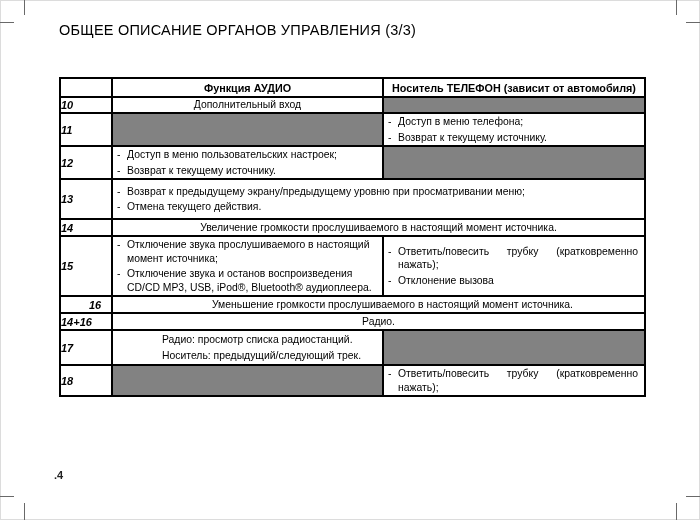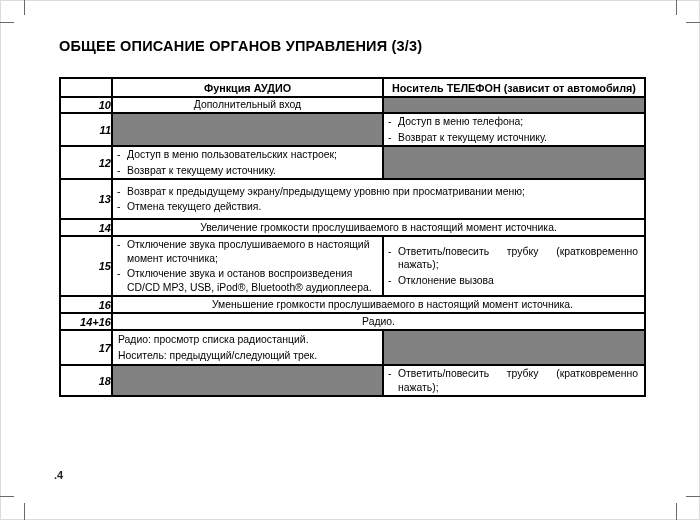--- a/index.html
+++ b/index.html
@@ -17,51 +17,51 @@
   .m-tl-v { left:24px; top:0;     width:1px;  height:15px; }
   .m-tl-h { left:0;    top:22px;  width:14px; height:1px; }
   .m-tr-v { left:676px;top:0;     width:1px;  height:15px; }
   .m-tr-h { left:686px;top:22px;  width:14px; height:1px; }
   .m-bl-h { left:0;    top:496px; width:14px; height:1px; }
   .m-bl-v { left:24px; top:503px; width:1px;  height:17px; }
   .m-br-h { left:686px;top:496px; width:14px; height:1px; }
   .m-br-v { left:676px;top:503px; width:1px;  height:17px; }
 
   .doc-title {
-    position:absolute; left:59px; top:28px;
-    font-size:14.5px; font-weight:bold; letter-spacing:0.2px;
+    position:absolute; left:59px; top:12px;
+    font-size:14.5px; font-weight:normal; letter-spacing:0.2px;
     white-space:nowrap;
   }
 
   table.controls {
     position:absolute; left:59px; top:77px; width:585px;
     border-collapse:collapse; table-layout:fixed;
   }
   table.controls col.c-id    { width:52px; }
   table.controls col.c-audio { width:271px; }
   table.controls col.c-phone { width:262px; }
   table.controls th, table.controls td {
     border:2px solid #000; padding:0; vertical-align:middle;
   }
   thead th {
     height:17px; font-size:10.8px; font-weight:bold;
     text-align:center; padding:1px 2px;
   }
   td.id-cell {
     font-size:11px; font-weight:bold; font-style:italic;
-    text-align:right; padding:1px 2px;
+    text-align:left; padding:1px 2px;
   }
   td.cell { font-size:10.4px; line-height:1.3; }
   td.center { text-align:center; padding:2px 5px; }
   td.gray   { background:var(--cell-gray, #828282); }
   .li  { display:flex; padding:1px 6px 1px 4px; }
   .li .dash { flex:none; width:10px; }
   .li .txt  { flex:1; }
   td.justify .li .txt { text-align:justify; }
-  .pl { padding:1px 6px 1px 5px; }
+  .pl { padding:1px 6px 1px 5px;margin-left:44px; }
 
   
   tbody tr:nth-child(1)  td { height:14px; }
   tbody tr:nth-child(2)  td { height:27px; }
   tbody tr:nth-child(3)  td { height:31px; }
   tbody tr:nth-child(4)  td { height:38px; }
   tbody tr:nth-child(5)  td { height:15px; }
   tbody tr:nth-child(6)  td { height:56px; }
   tbody tr:nth-child(7)  td { height:15px;padding-left:28px; }
   tbody tr:nth-child(8)  td { height:15px; }

